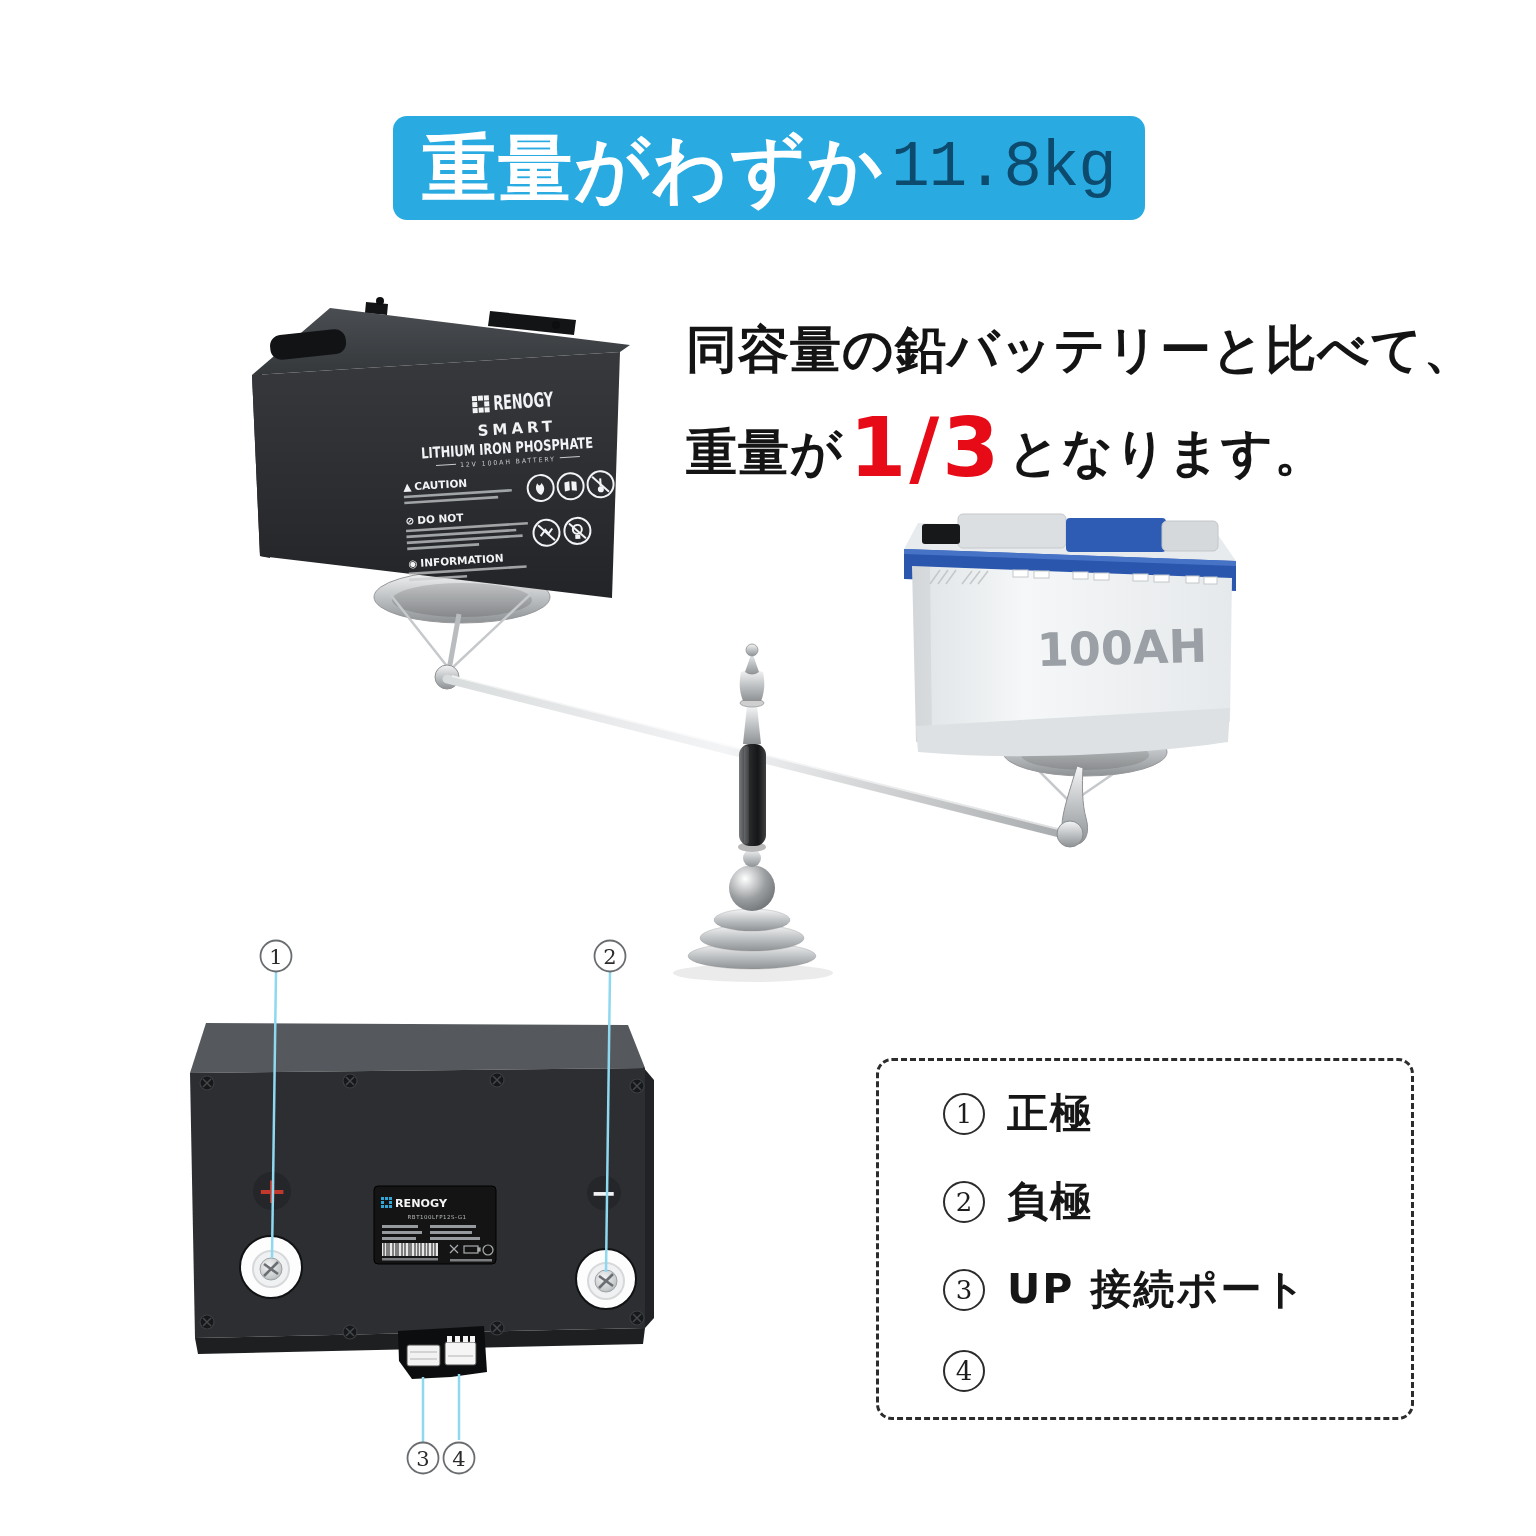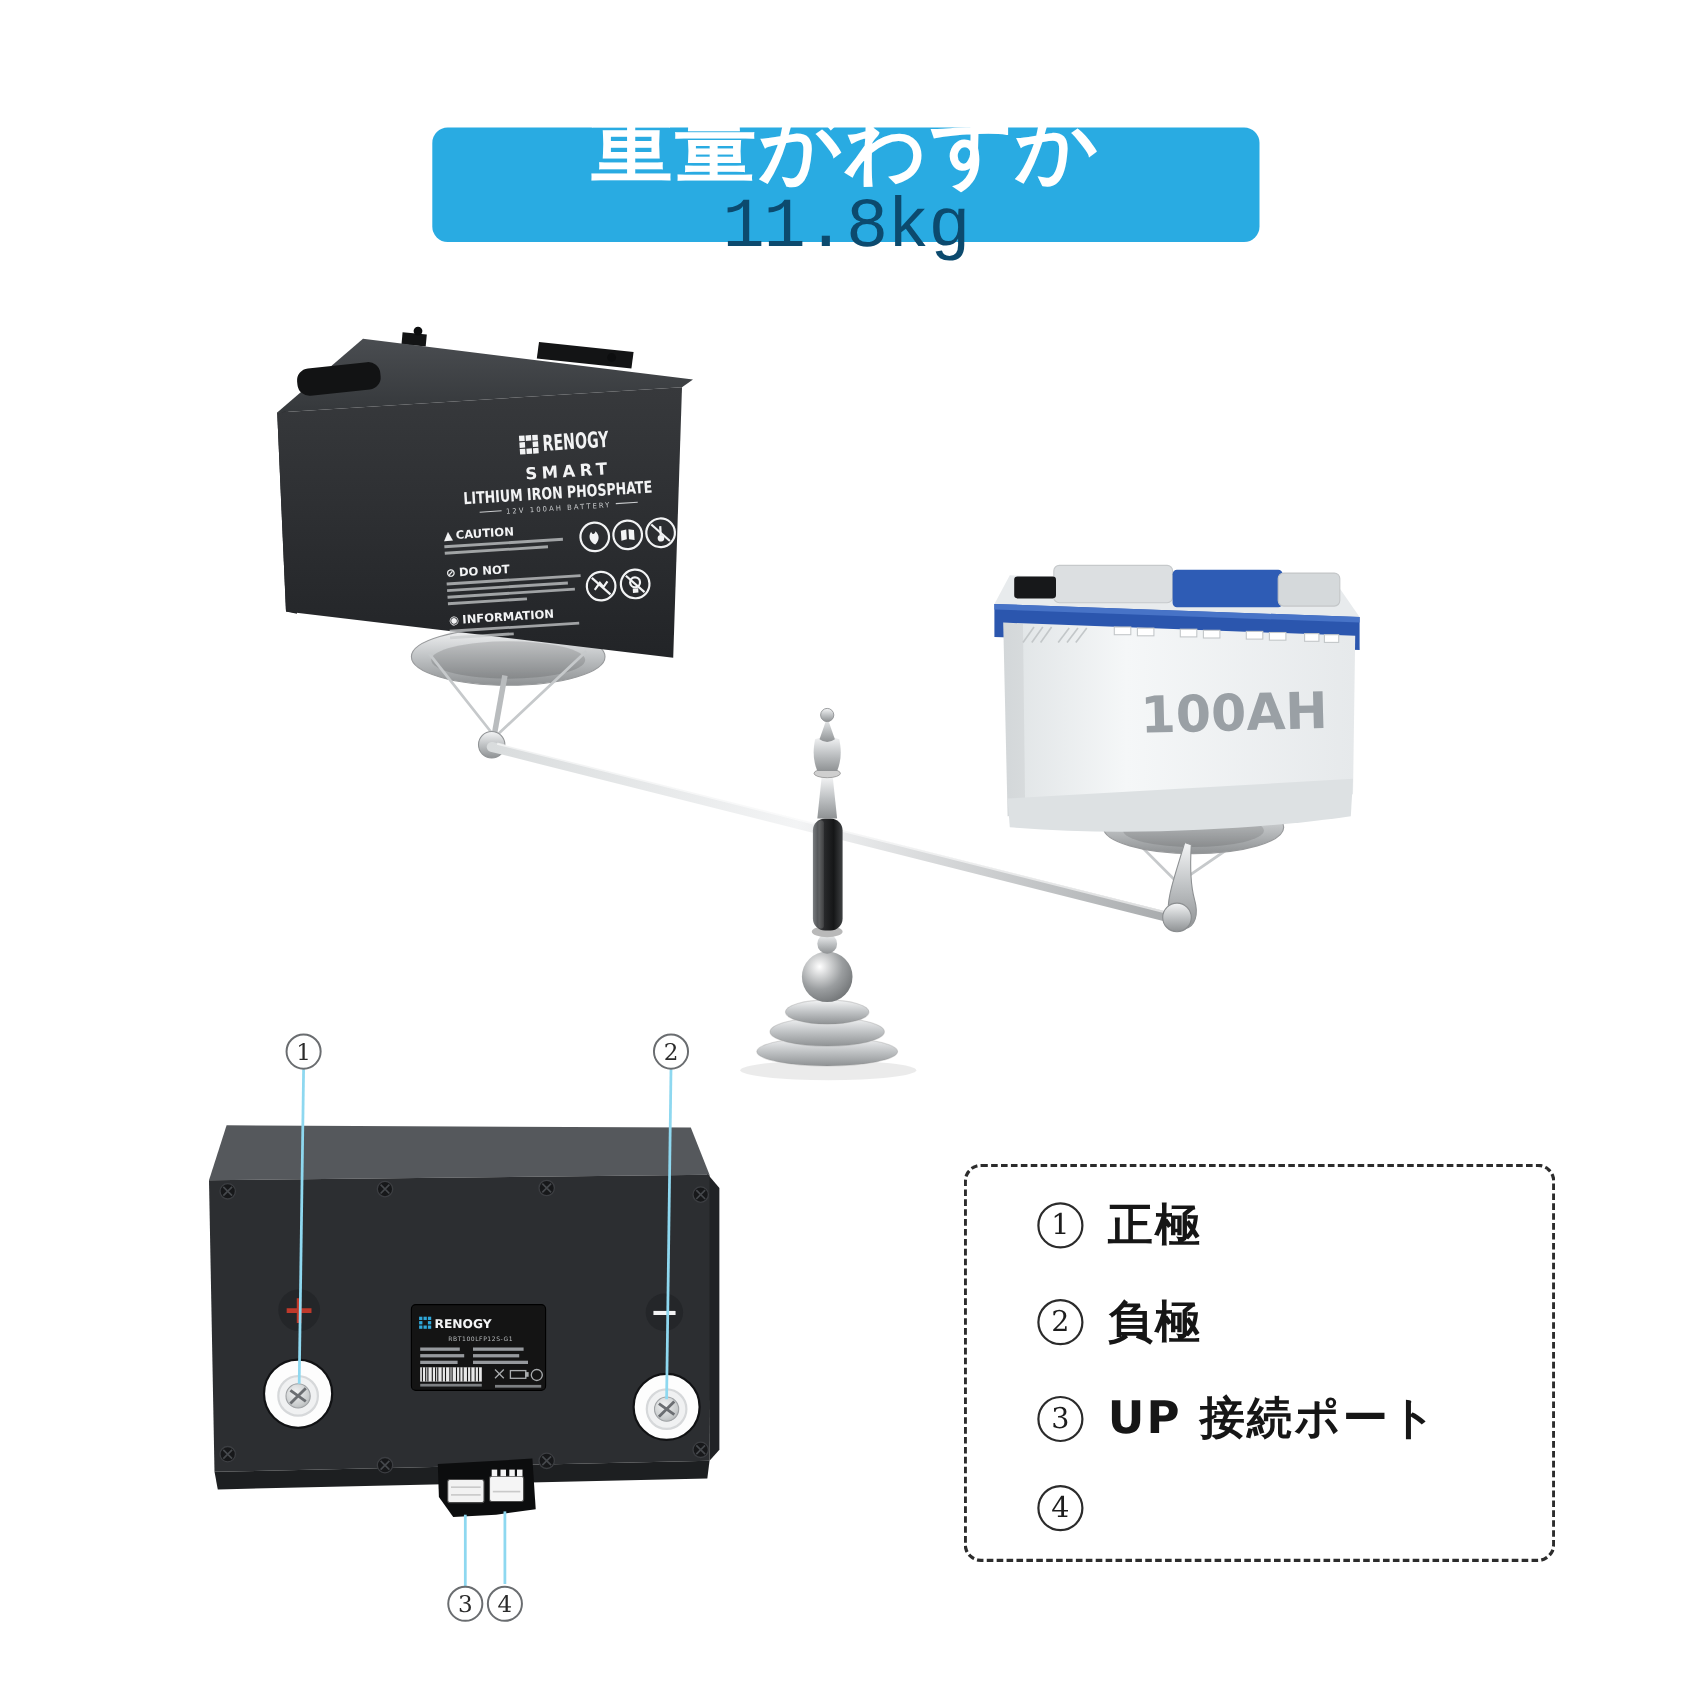--- a/index.html
+++ b/index.html
@@ -2,21 +2,21 @@
 <html><head>
 <meta charset="utf-8">
 <style>
   html,body{margin:0;padding:0;background:#fff;}
   .page{position:relative;width:1536px;height:1536px;background:#ffffff;overflow:hidden;
         font-family:"DejaVu Sans",sans-serif;}
   .abs{position:absolute;}
 
   
   .banner{left:393px;top:116px;width:752px;height:104px;background:#29abe2;border-radius:14px;
-          display:flex;align-items:center;justify-content:center;gap:6px;flex-direction:column;}
+          display:flex;align-items:center;justify-content:center;gap:6px;}
   .banner-jp{font-family:"DejaVu Serif","Liberation Serif",serif;font-weight:700;font-size:74px;
              color:#ffffff;letter-spacing:2px;line-height:1;}
   .banner-kg{font-family:Liberation Mono, monospace;font-weight:200;font-size:64px;
              color:#0c4a6e;line-height:1;letter-spacing:-1px;}
 
   
   .cmp{left:686px;top:316px;width:800px;}
   .cmp-line1{font-size:51px;font-weight:700;color:#141414;letter-spacing:1px;white-space:nowrap;}
   .cmp-line2{margin-top:22px;white-space:nowrap;}
   .cmp-line2 .t{font-size:51px;font-weight:700;color:#141414;letter-spacing:1px;vertical-align:baseline;}
@@ -237,20 +237,24 @@
       </g>
       <text x="1122" y="664" font-size="46" font-weight="bold" fill="#9aa0a5" text-anchor="middle" transform="rotate(-1.5 1122 650)" font-family="DejaVu Sans, sans-serif">100AH</text>
     </g>
   </svg>
 
   <div class="abs banner">
     <span class="banner-jp">重量がわずか</span>
       <span class="banner-kg">11.8kg</span>
   </div>
 
+  <div class="abs cmp">
+    <div class="cmp-line1">同容量の鉛バッテリーと比べて、</div>
+    <div class="cmp-line2"><span class="t">重量が</span><span class="cmp-frac">1/3</span><span class="t">となります。</span></div>
+  </div>
 
   <svg class="abs" style="left:175px;top:925px;" width="560" height="575" viewBox="175 925 560 575">
     <defs>
       <radialGradient id="screwGrad" cx="0.4" cy="0.35" r="0.9">
         <stop offset="0" stop-color="#f2f3f4"></stop>
           <stop offset="0.6" stop-color="#c9cccd"></stop>
         <stop offset="1" stop-color="#9b9ea0"></stop>
       </radialGradient>
     </defs>
 

